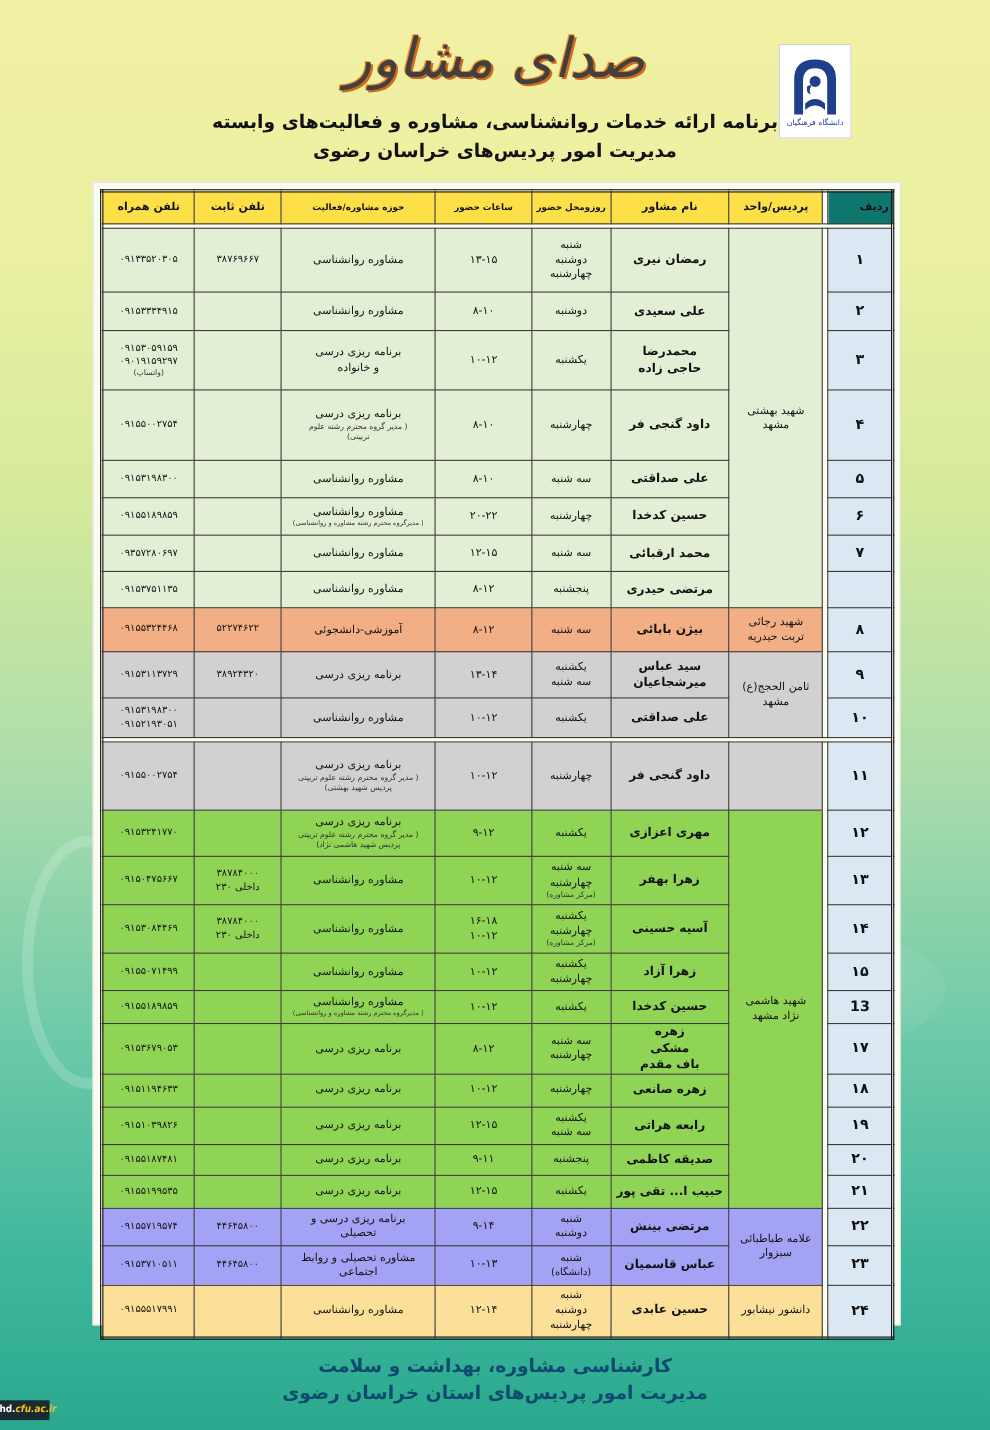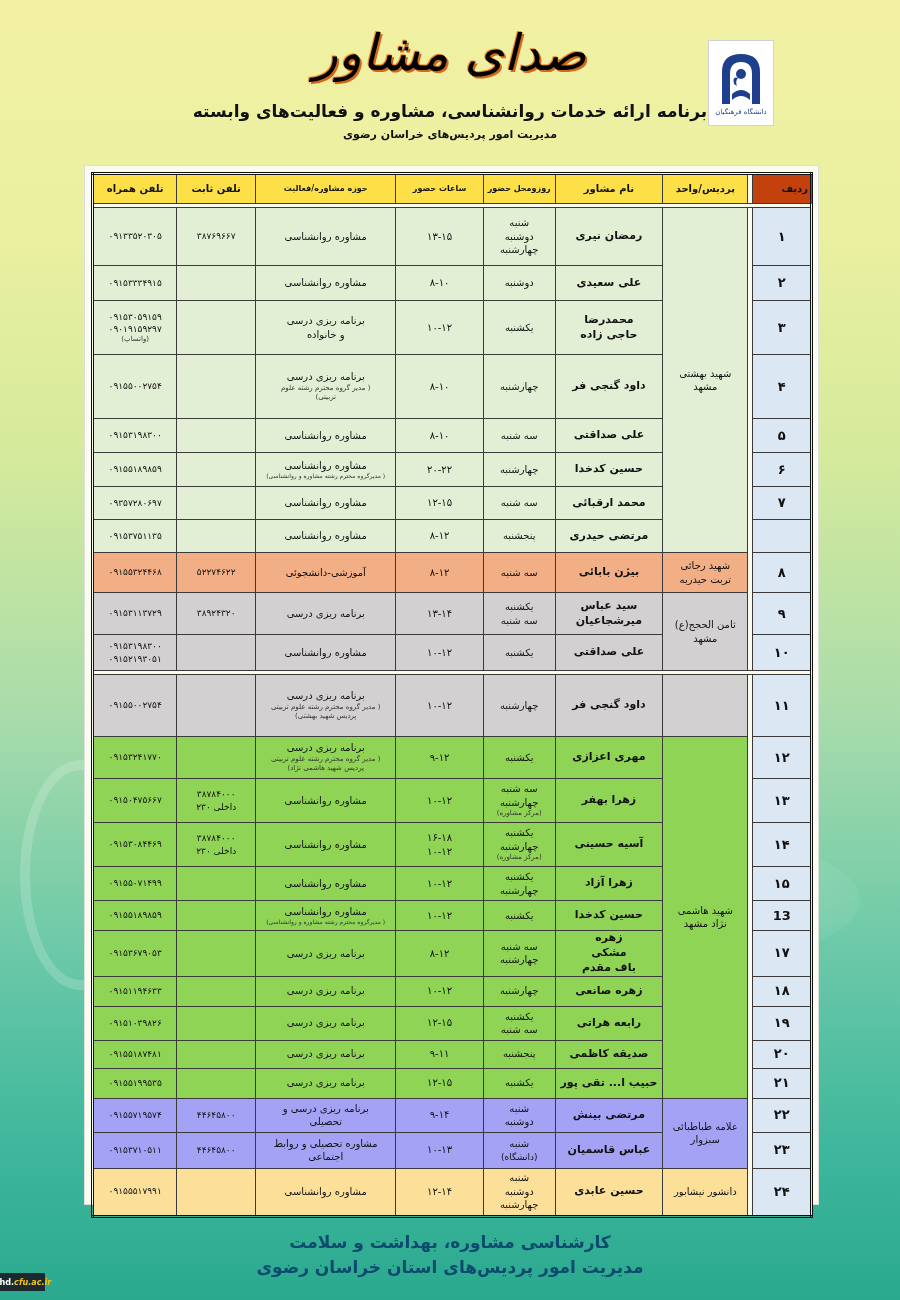--- a/index.html
+++ b/index.html
@@ -10,32 +10,32 @@
     position: relative;
     direction: ltr;
   }
   .deco1 { position:absolute; left:20px; top:760px; width:120px; height:230px; border-radius:50%; border:10px solid rgba(255,255,255,0.18); }
   .deco2 { position:absolute; left:560px; top:840px; width:300px; height:120px; border-radius:50%; background: radial-gradient(ellipse, rgba(255,255,255,0.18), rgba(255,255,255,0)); }
 
   .logo { position:absolute; left:708px; top:40px; width:66px; height:86px; background:#fff; border:1px solid #cfd2d8; display:flex; flex-direction:column; align-items:center; justify-content:center; }
   .logo svg { width:46px; height:56px; }
   .logo-caption { font-size:7px; color:#1d3f8c; font-family:"DejaVu Serif", serif; margin-top:2px; }
 
-  .brand-title { position:absolute; left:300px; top:24px; width:300px; text-align:center; font-family:"DejaVu Serif", serif; font-size:50px; font-style:italic; color:#000000; text-shadow: 2px 2px 0 #d1681a, -1px -1px 0 #f08a28; direction:rtl; }
+  .brand-title { position:absolute; left:300px; top:24px; width:300px; text-align:center; font-family:"DejaVu Serif", serif; font-size:50px; font-style:italic; color:#404040; text-shadow: 2px 2px 0 #d1681a, -1px -1px 0 #f08a28; direction:rtl; }
   .subtitle { position:absolute; left:190px; width:520px; text-align:center; font-weight:bold; color:#111; direction:rtl; font-family:"DejaVu Sans", sans-serif; }
   .sub1 { top:101px; font-size:17px; }
-  .sub2 { top:128px; font-size:11px; }
+  .sub2 { top:128px; font-size:17px; }
 
   .table-frame { position:absolute; left:84px; top:165px; width:735px; height:1040px; background:#fbfcf0; border:1px solid #ddd; }
   table { position:absolute; border-collapse:collapse; direction:rtl; font-size:10px; color:#111; }
   td, th { border:1px solid #3a3a3a; text-align:center; vertical-align:middle; padding:1px 2px; line-height:1.35; }
   th { background:#fde047; font-weight:bold; font-size:10px; height:30px; }
   .main-tbl { left:91px; top:172px; width:722px; border:3px double #111; }
   .num { background:#dce7f4; font-weight:bold; font-size:13px; width:44px; }
-  .num-head { background:#c2410c; width:44px;padding-left:28px; }
+  .num-head { background:#0f766e; width:44px;padding-left:28px; }
   .spacer { width:5px; border-top:none; border-bottom:none; background:#fbfcf0; }
   .name { font-weight:bold; font-size:11px; }
   .small { font-size:7px; color:#333; display:block; }
   .tiny { font-size:6px; color:#333; display:block; }
   .r-light td.c { background:#e3efd4; }
   .r-orange td.c { background:#f2ae84; }
   .r-gray td.c { background:#d3d0d1; }
   .r-green td.c { background:#90d455; }
   .r-purple td.c { background:#a3a2f5; }
   .r-yellow td.c { background:#fce09a; }

